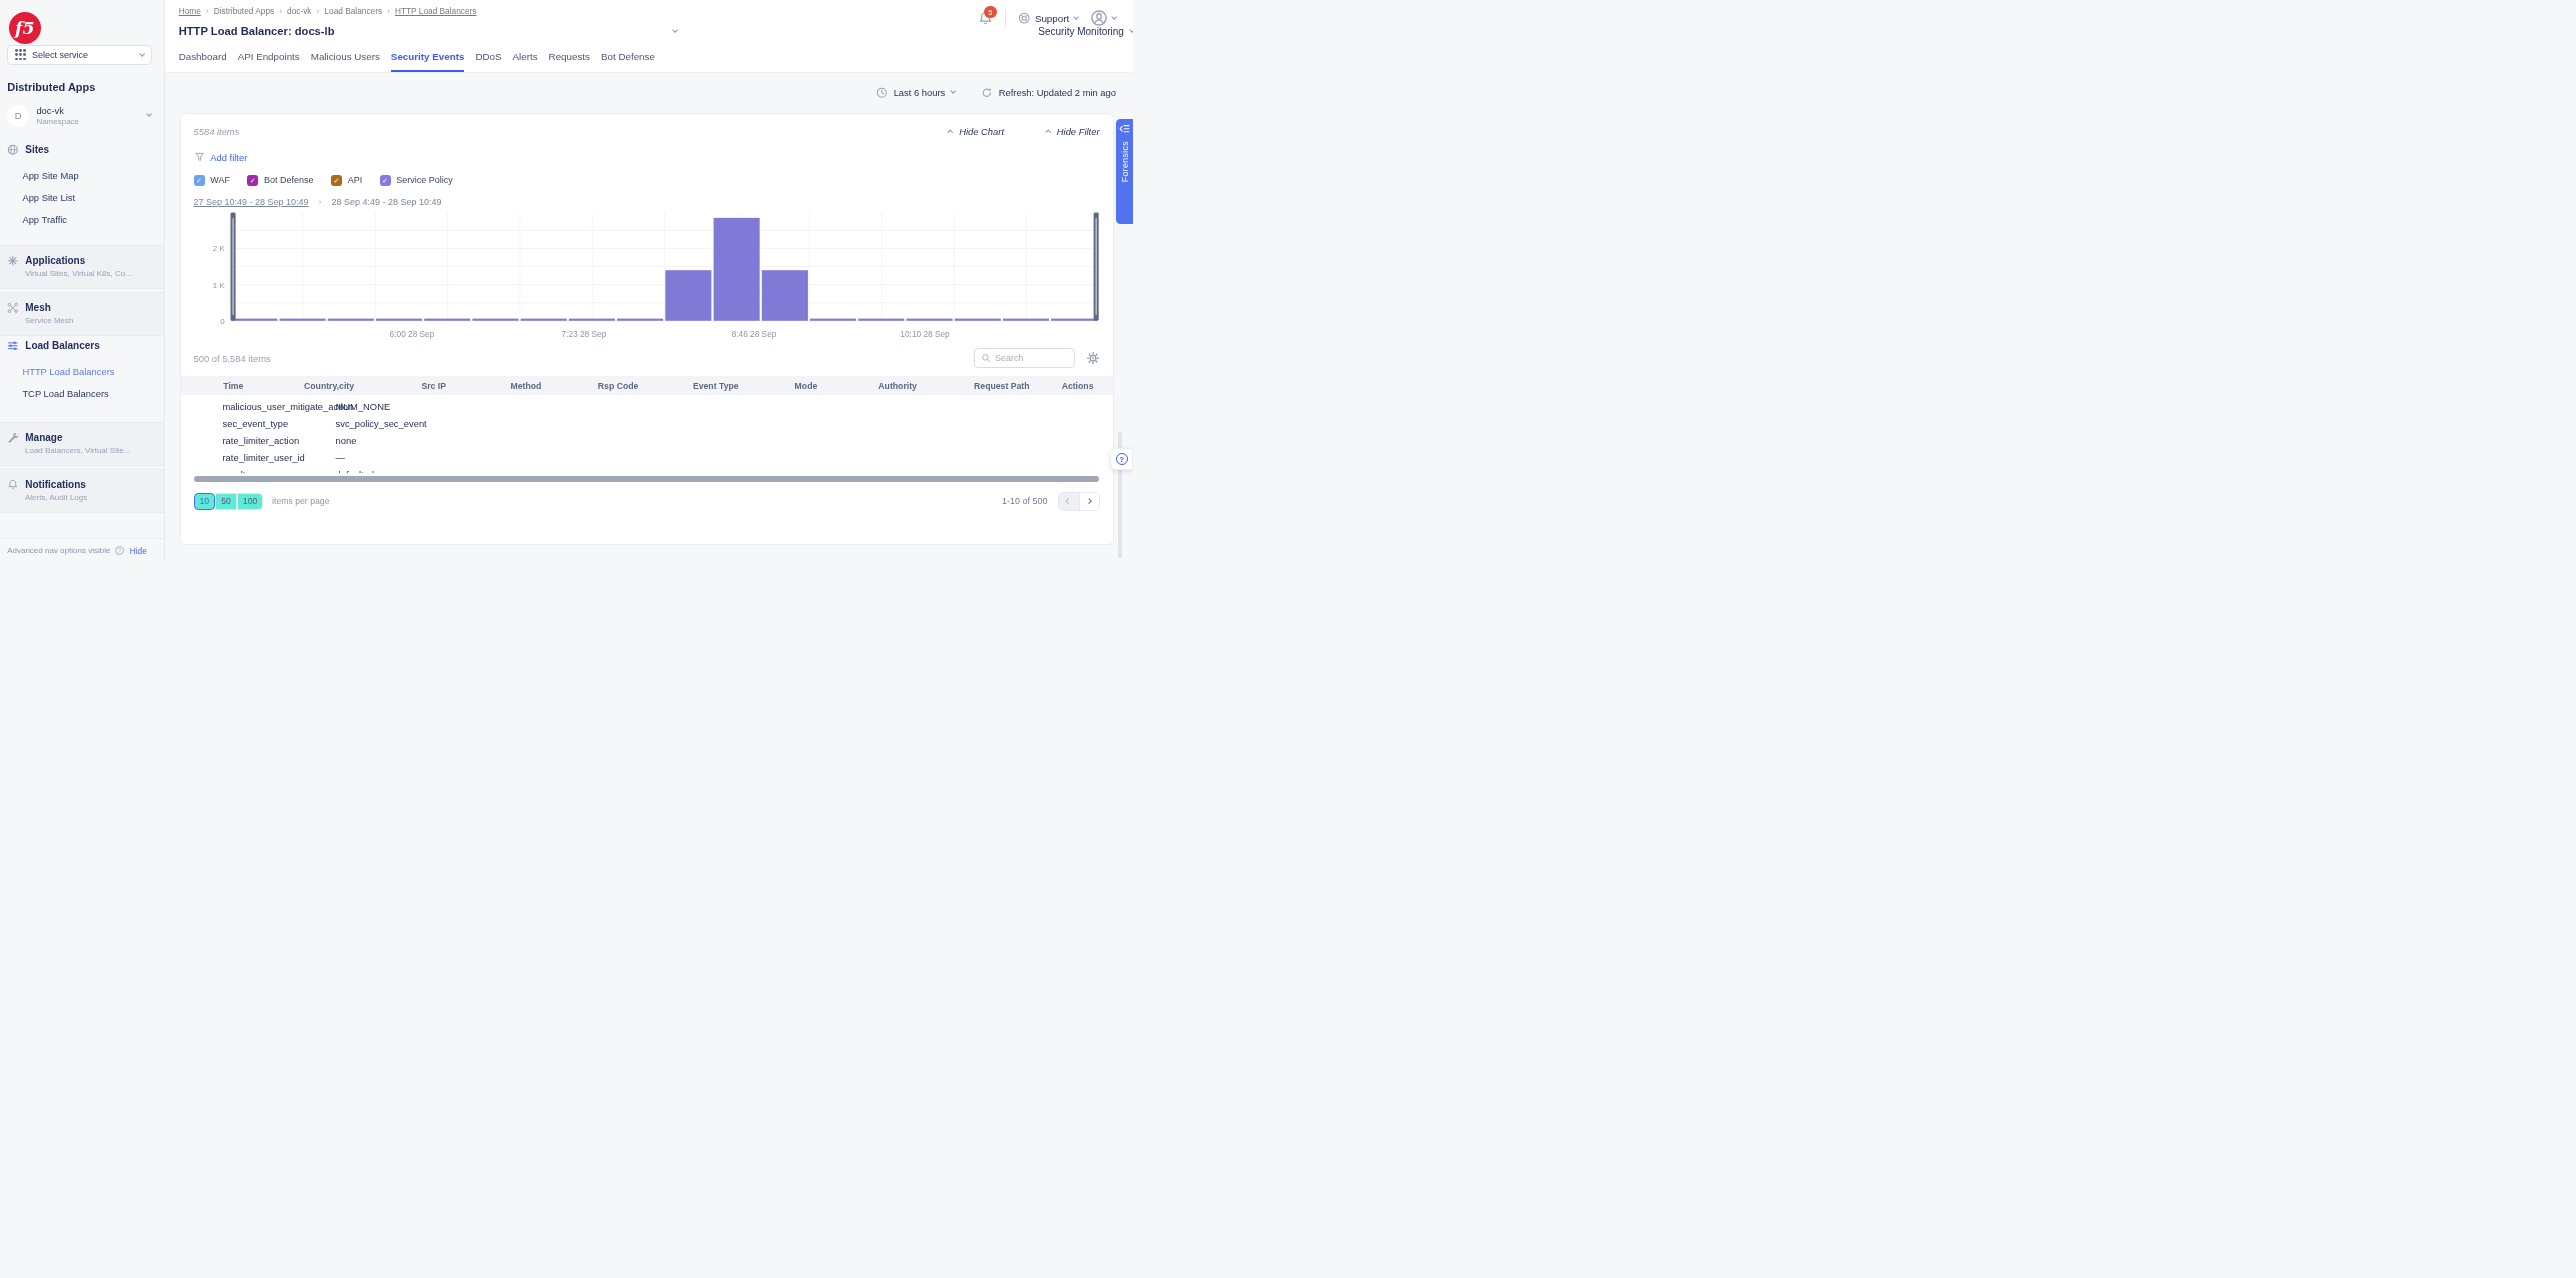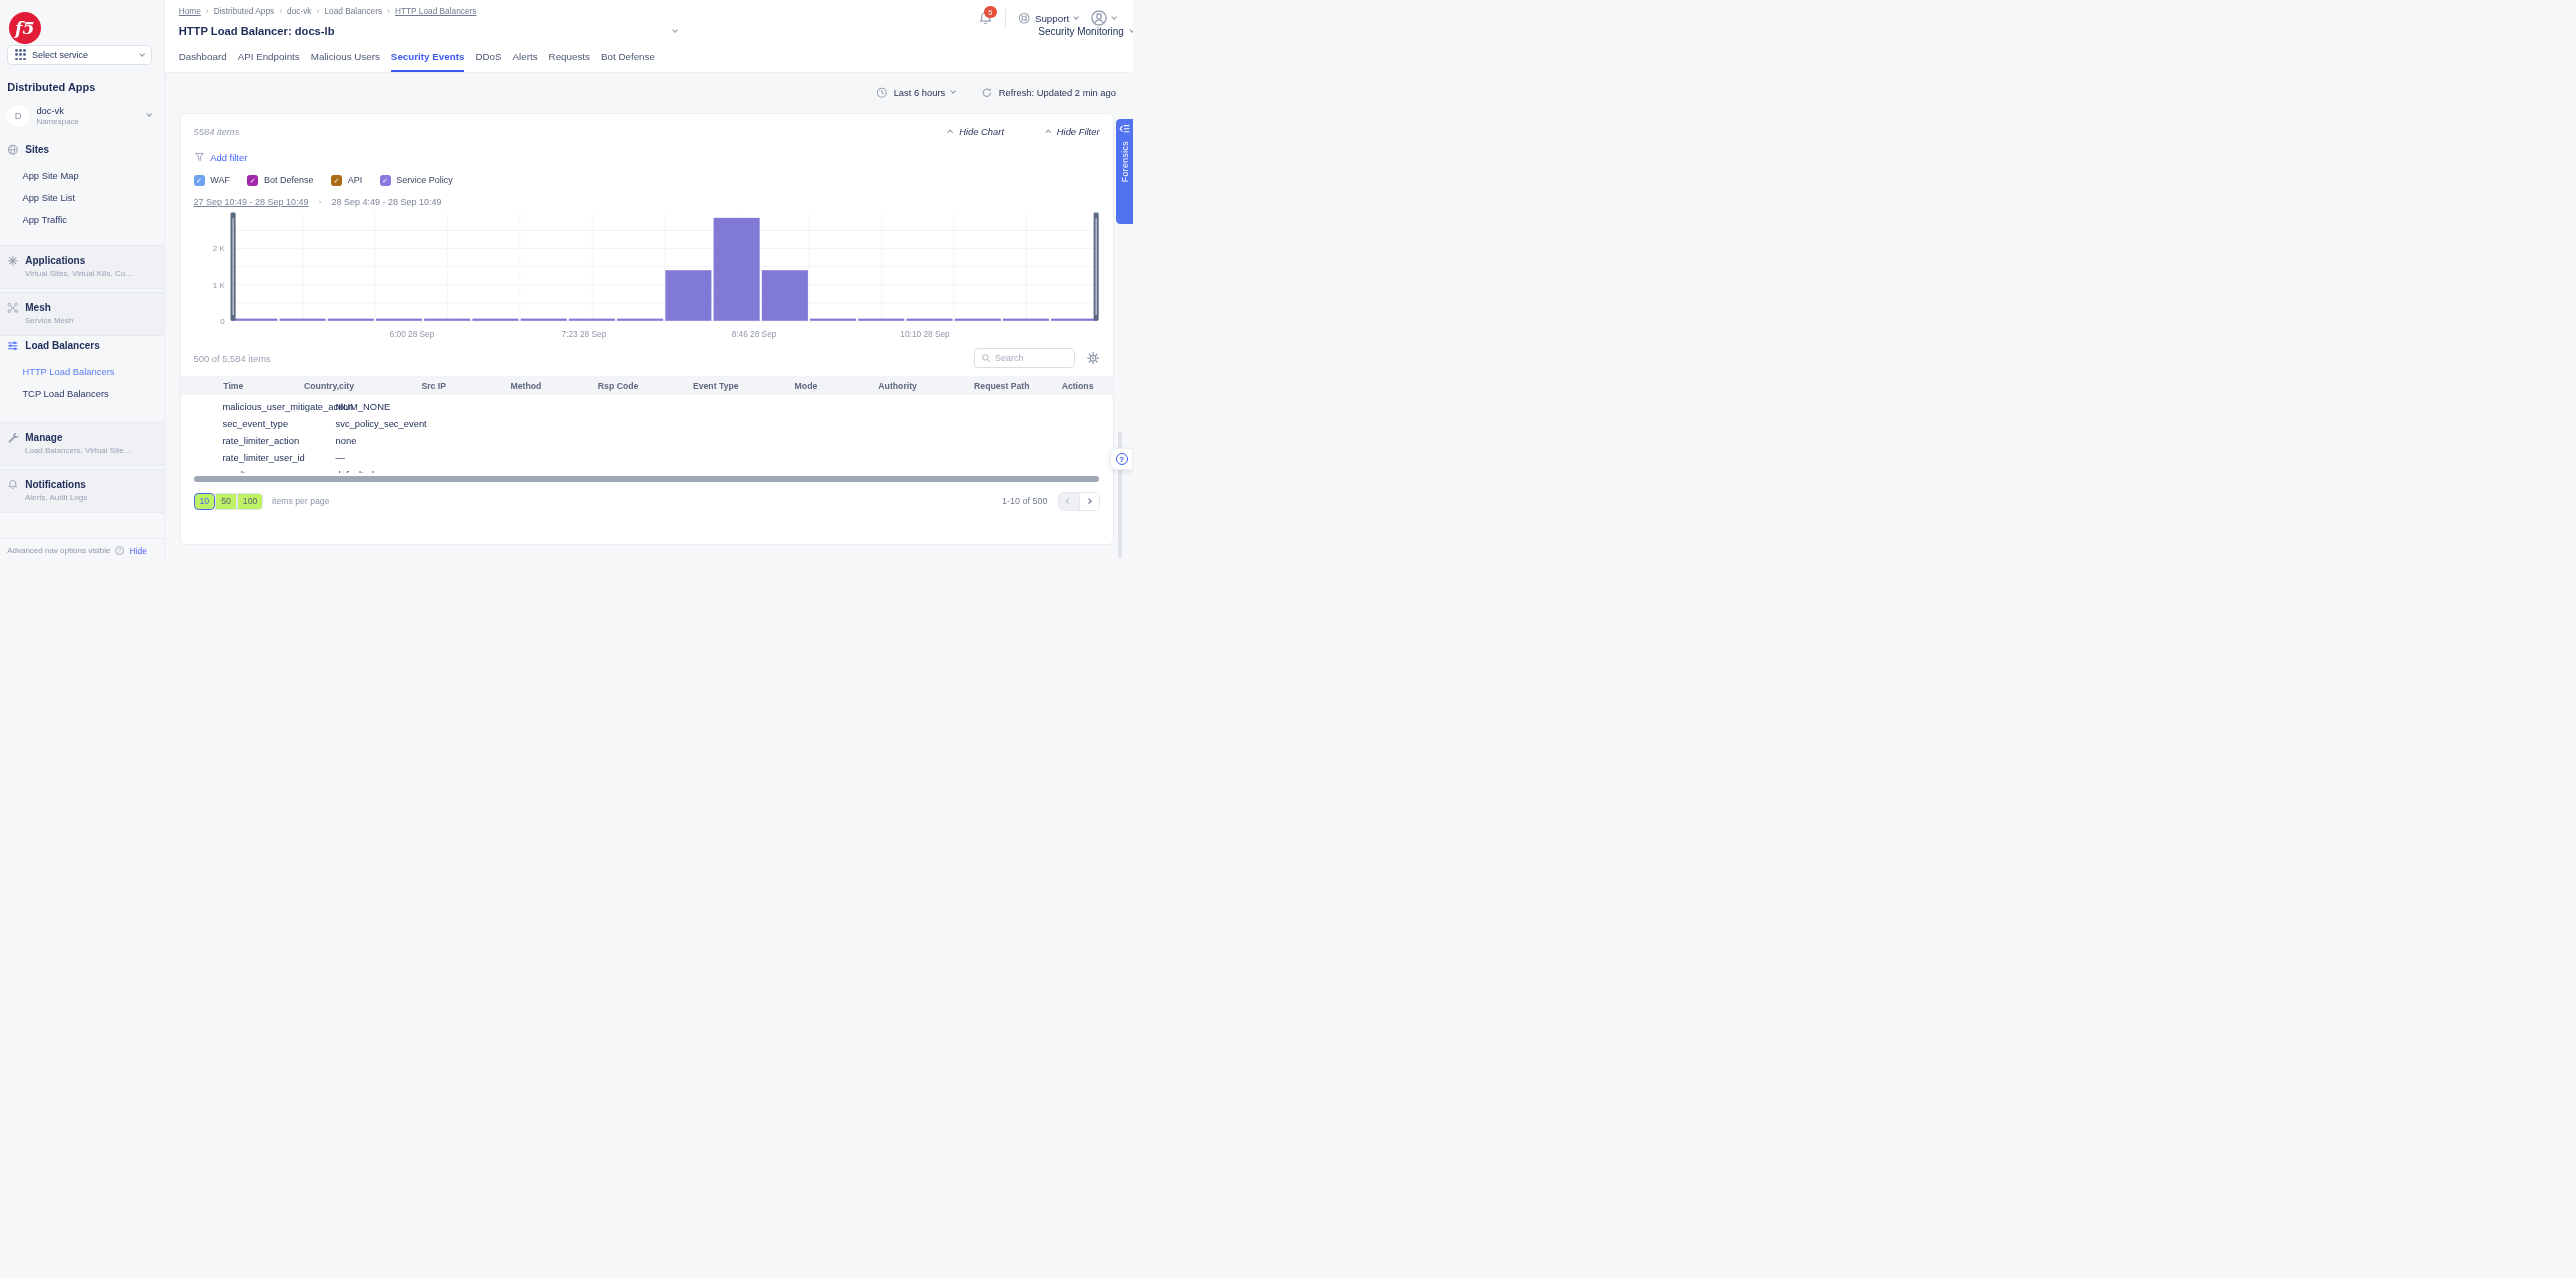--- a/index.html
+++ b/index.html
@@ -112,21 +112,21 @@
   .c5{width:98px}.c6{width:83px}.c7{width:101px}.c8{width:108px}.c9{width:44px}
   .tbody { height:75px; overflow:hidden; margin-top:2.9px; }
   .trow { display:flex; align-items:center; height:17px; cursor:pointer; }
   .tkey { width:142px; padding-left:29px; font-size:9.4px; color:#223059; }
   .tval { font-size:9.4px; color:#223059; }
   .hscroll { margin-top:2.9px; height:5.8px; width:905px; border-radius:2.9px; background:#a0a7b4; cursor:pointer; }
 
   
   .pag-row { display:flex; align-items:center; margin-top:10px; height:19px; }
   .size-group { display:flex; }
-  .size-btn { min-width:21px; height:16.6px; padding:0 5px; background:#bef264; border:0.7px solid #e2e5ec;
+  .size-btn { min-width:21px; height:16.6px; padding:0 5px; background:#5eead4; border:0.7px solid #e2e5ec;
     font-size:8.7px; color:#555f75; display:flex; align-items:center; justify-content:center; cursor:pointer; }
   .size-btn:first-child { border-radius:4.3px 0 0 4.3px; }
   .size-btn:last-child { border-radius:0 4.3px 4.3px 0; }
   .size-btn.active { border:1.1px solid #4c63f0; color:#4c63f0; border-radius:4.3px; }
   .pag-label { font-size:8.7px; color:#8d96a8; margin-left:8.7px; }
   .pag-range { margin-left:auto; font-size:9px; color:#717a8e; }
   .pag-btns { display:flex; margin:0 0 0 10px; border:0.7px solid #e4e7ed; border-radius:5px; overflow:hidden; }
   .pag-btn { width:20px; height:17.3px; display:flex; align-items:center; justify-content:center; cursor:pointer; }
   .pag-btn.prev { background:#eef0f4; }
   .pag-btn.prev .chev { border-color:#b6bcc8; }

